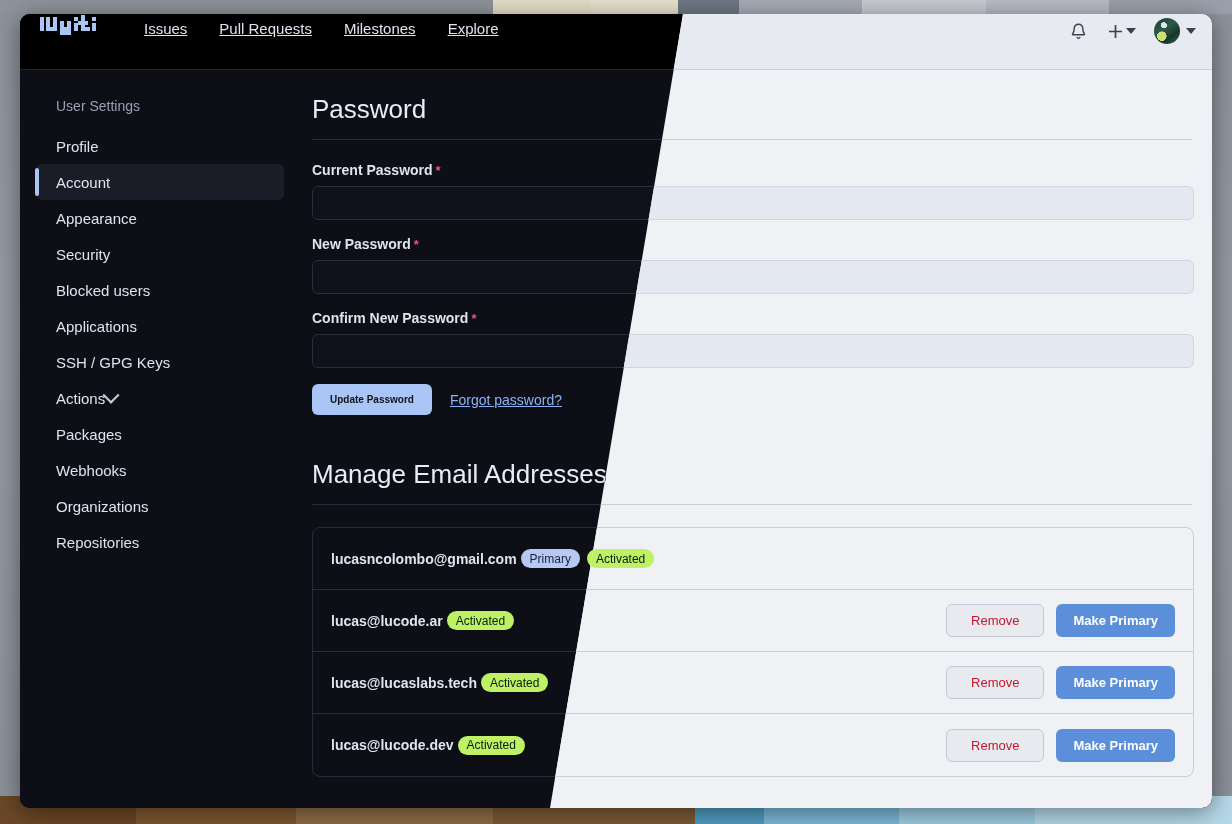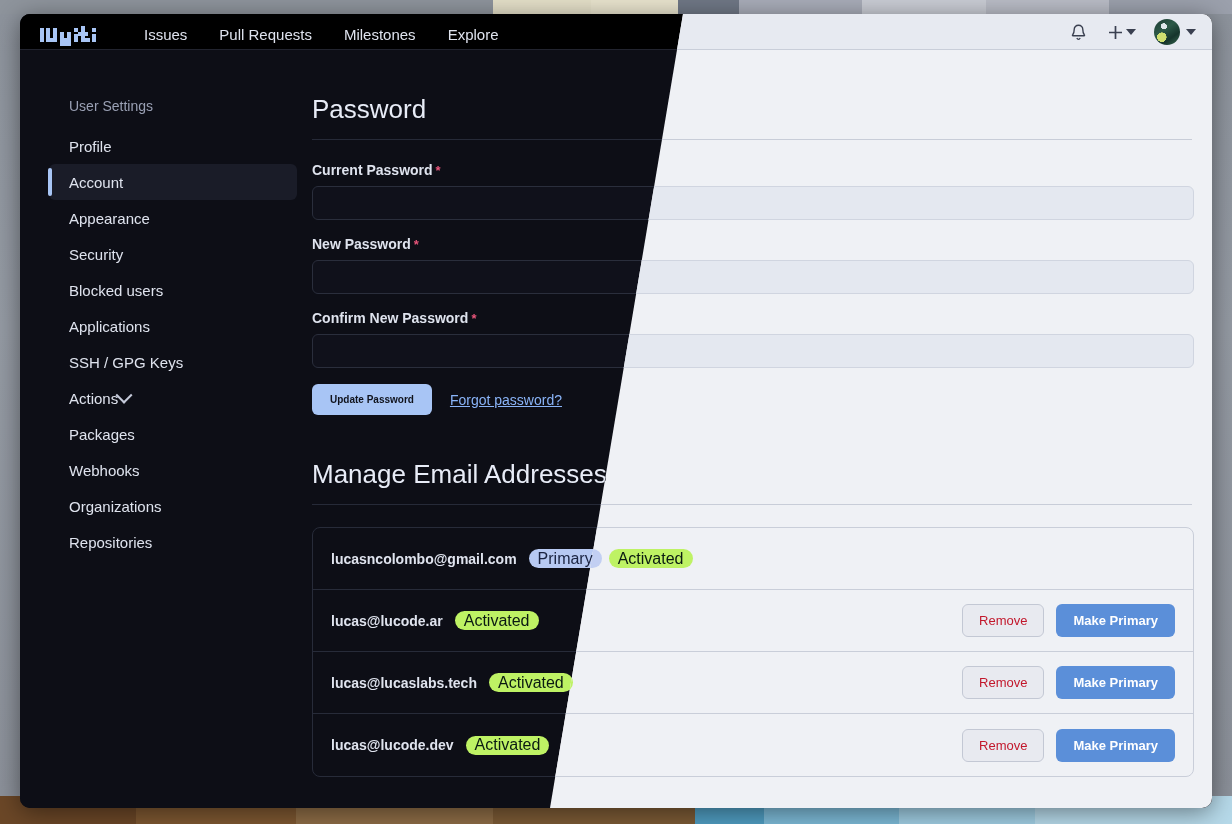--- a/index.html
+++ b/index.html
@@ -138,24 +138,24 @@
     --makeprimary-fg: #ffffff;
     --badge-primary-bg: #c2cff2;
     --badge-primary-fg: #1a2340;
   }
 
   .page { background: var(--bg); color: var(--text); }
 
   
   .topnav {
     position: absolute; left: 0; top: 0;
-    width: 1192px; height: 36px;
+    width: 1192px; height: 56px;
     background: var(--header-bg);
     border-bottom: 1px solid var(--header-border);
-    display: flex; align-items: flex-end;
+    display: flex; align-items: flex-start; text-decoration: underline;
   }
   .brand {
     margin-left: 20px;
     width: 62px; height: 24px;
     display: flex; align-items: center;
   }
   .brand svg { display: block; }
   .nav-links { display: flex; align-items: center; margin-left: 26px; gap: 0; }
   .nav-link {
     color: var(--text);
@@ -186,21 +186,21 @@
     width: 26px; height: 26px; border-radius: 50%;
     background:
       radial-gradient(circle at 38% 28%, #dfe7ea 0 12%, rgba(0,0,0,0) 13%),
       radial-gradient(circle at 30% 70%, #cfe070 0 18%, rgba(0,0,0,0) 19%),
       linear-gradient(145deg, #1d3a33 0%, #2d5a48 40%, #16352c 70%, #3b6b52 100%);
     margin-right: 4px;
   }
 
   
   .sidebar {
-    position: absolute; left: 17px; top: 52px;
+    position: absolute; left: 4px; top: 52px;
     width: 272px; height: 742px;
     padding-top: 32px;
   }
   .side-title {
     font-size: 14px; color: var(--text-muted);
     padding: 0 32px; margin-bottom: 14px;
   }
   .side-item {
     position: relative;
     display: flex; align-items: center;
@@ -288,43 +288,43 @@
   .email-row {
     display: flex; align-items: center;
     height: 62px;
     padding: 0 18px;
     border-bottom: 1px solid var(--card-border);
   }
   .email-row:last-child { border-bottom: none; }
   .email-addr {
     font-size: 14px; font-weight: bold;
     color: var(--text);
-    margin-right: 12px;
+    margin-right: 4px;
     white-space: nowrap;
   }
   .badge {
     display: inline-flex; align-items: center;
     height: 19px;
     padding: 0 9px;
     border-radius: 10px;
-    font-size: 16px;
+    font-size: 12px;
     font-weight: normal;
     margin-right: 7px;
     white-space: nowrap;
   }
   .badge.primary { background: var(--badge-primary-bg); color: var(--badge-primary-fg); }
   .badge.activated { background: #bef264; color: #0a1a12; }
   .row-actions { margin-left: auto; display: flex; align-items: center; gap: 12px; }
   .btn-remove {
     background: var(--remove-bg);
     border: 1px solid var(--remove-border);
     color: var(--remove-fg);
     border-radius: 6px;
     font-size: 13px;
-    padding: 8px 16px;
+    padding: 8px 24px;
     font-family: "Liberation Sans", sans-serif;
     cursor: pointer;
   }
   .btn-makeprimary {
     background: var(--makeprimary-bg);
     border: none;
     color: var(--makeprimary-fg);
     border-radius: 6px;
     font-size: 13px; font-weight: bold;
     padding: 9px 17px;

